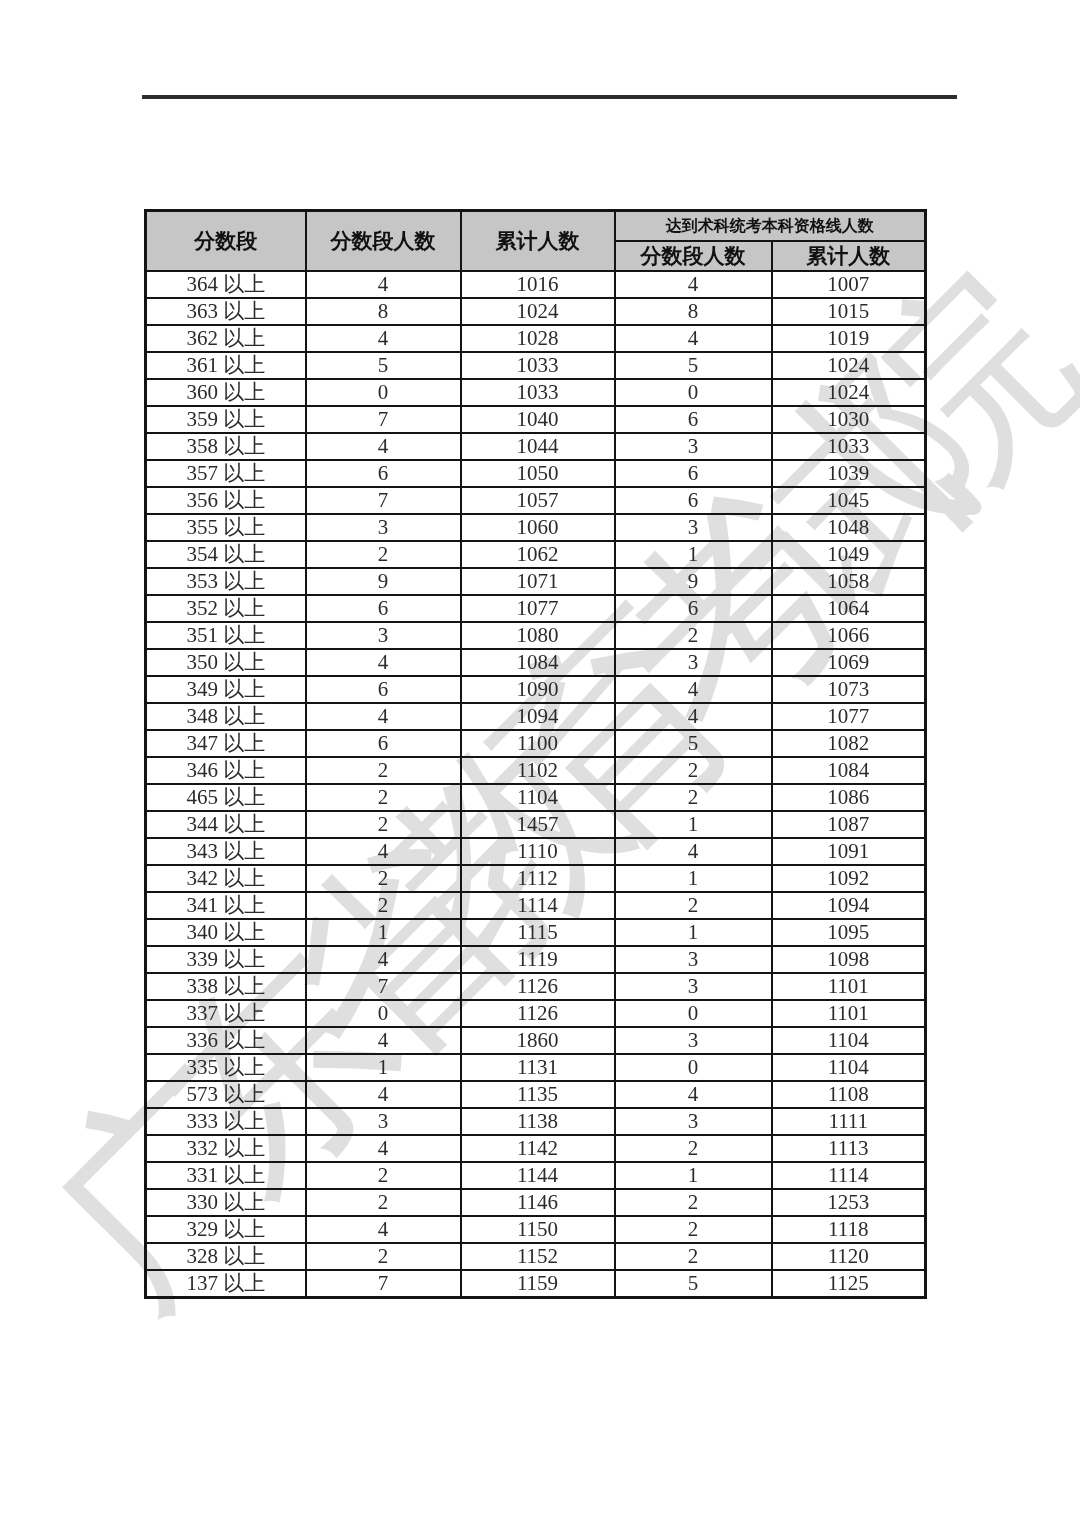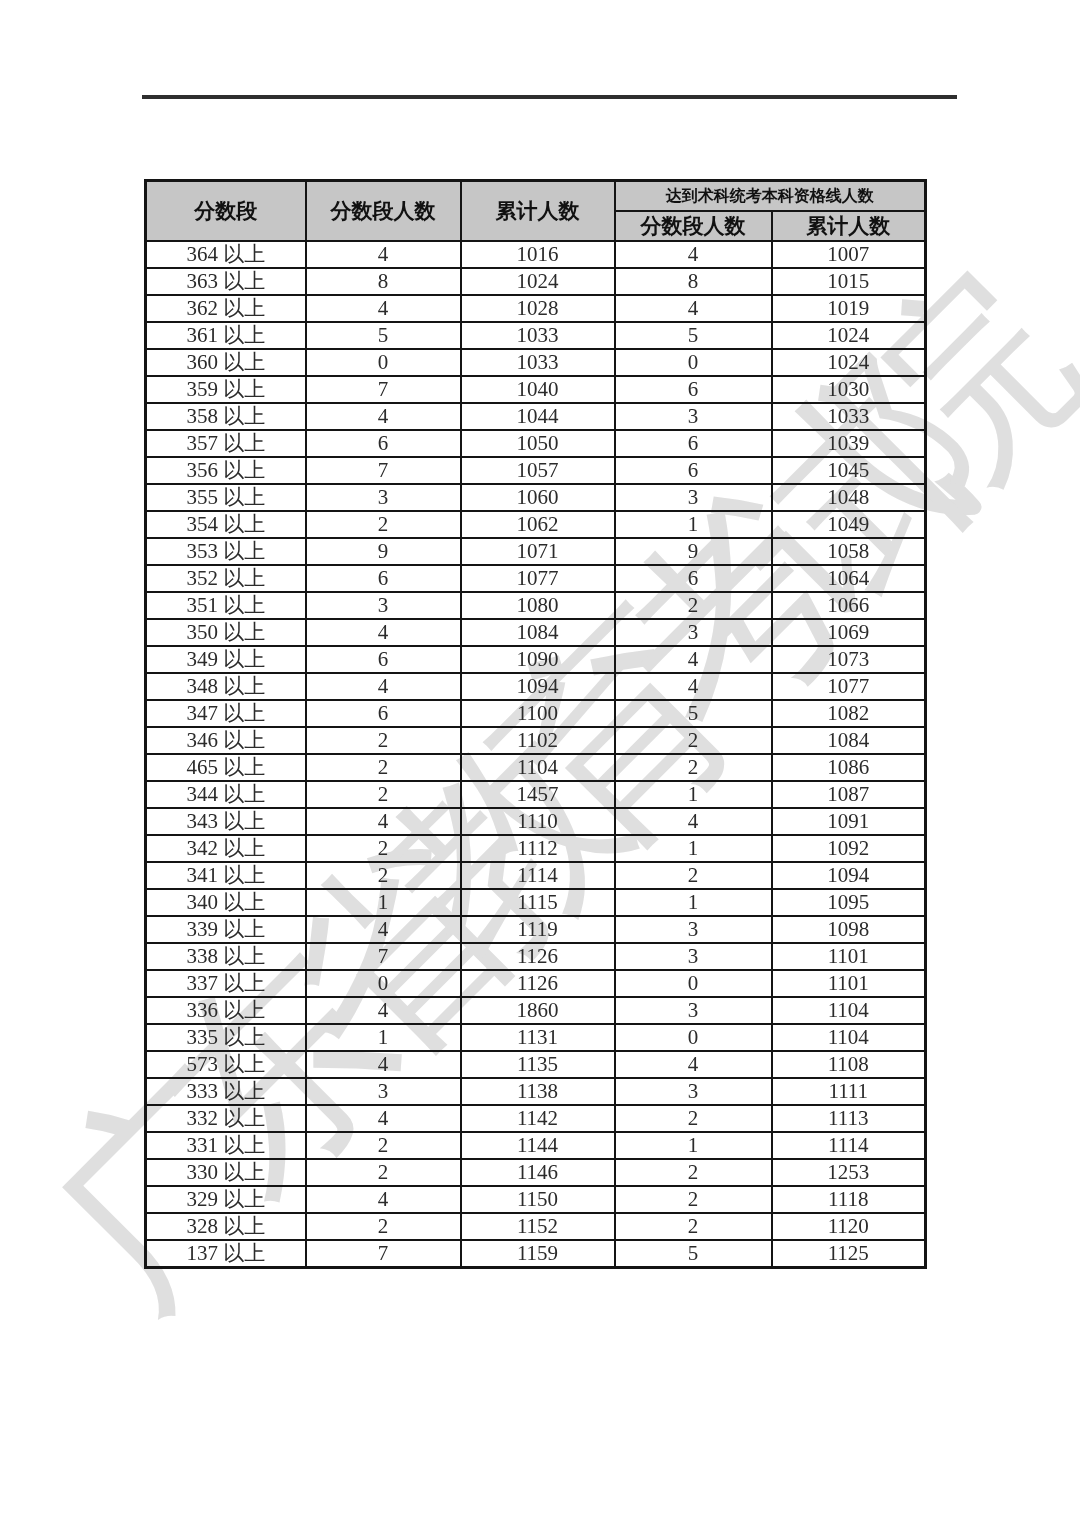--- a/index.html
+++ b/index.html
@@ -34,21 +34,21 @@
     letter-spacing:-55px;
     white-space:nowrap;
     color:var(--watermark);
     opacity:0.55;
     z-index:0;
     pointer-events:none;
     user-select:none;
   }
   table.score-table{
     position:absolute;
-    left:144px;top:179px;
+    left:144px;top:209px;
     width:780px;
     border-collapse:collapse;
     table-layout:fixed;
     z-index:1;
     background:transparent;
     border:3px solid var(--border);
   }
   .score-table th,.score-table td{
     border:2px solid var(--border);
     text-align:center;

